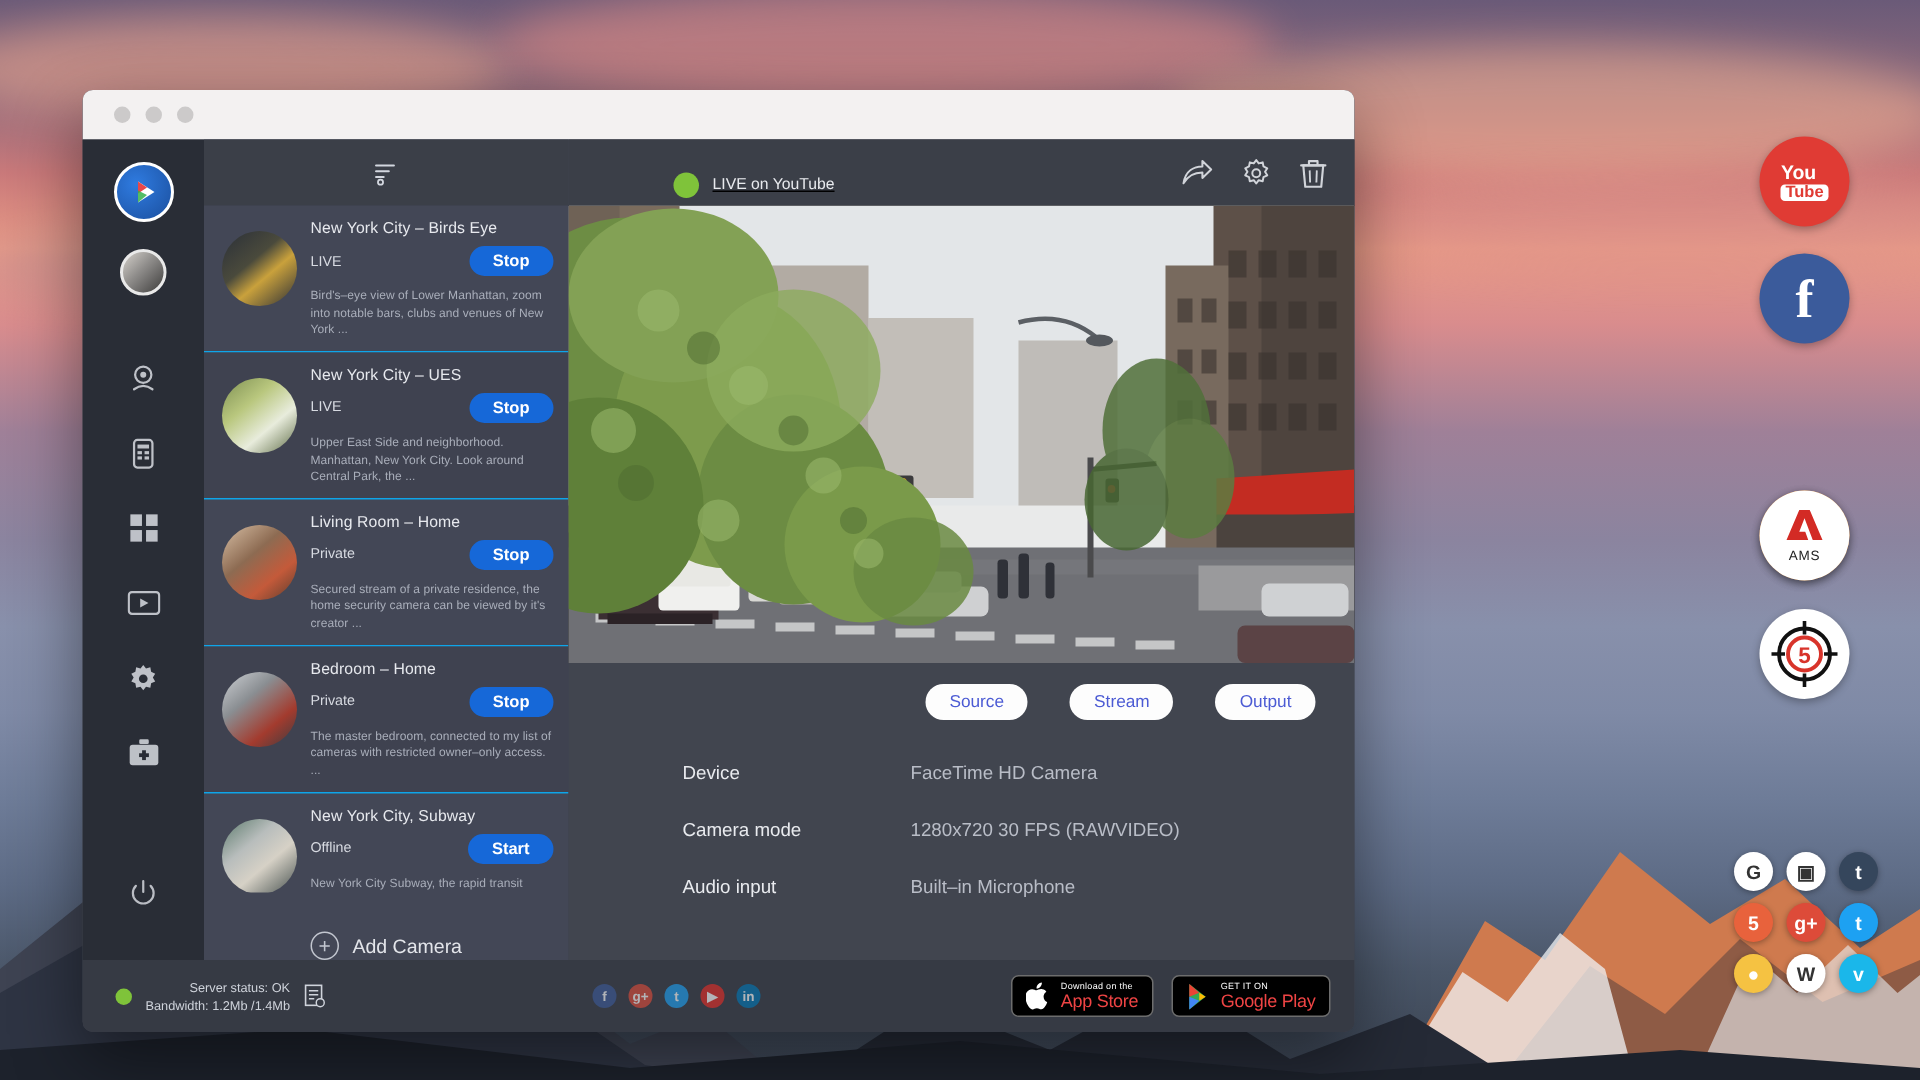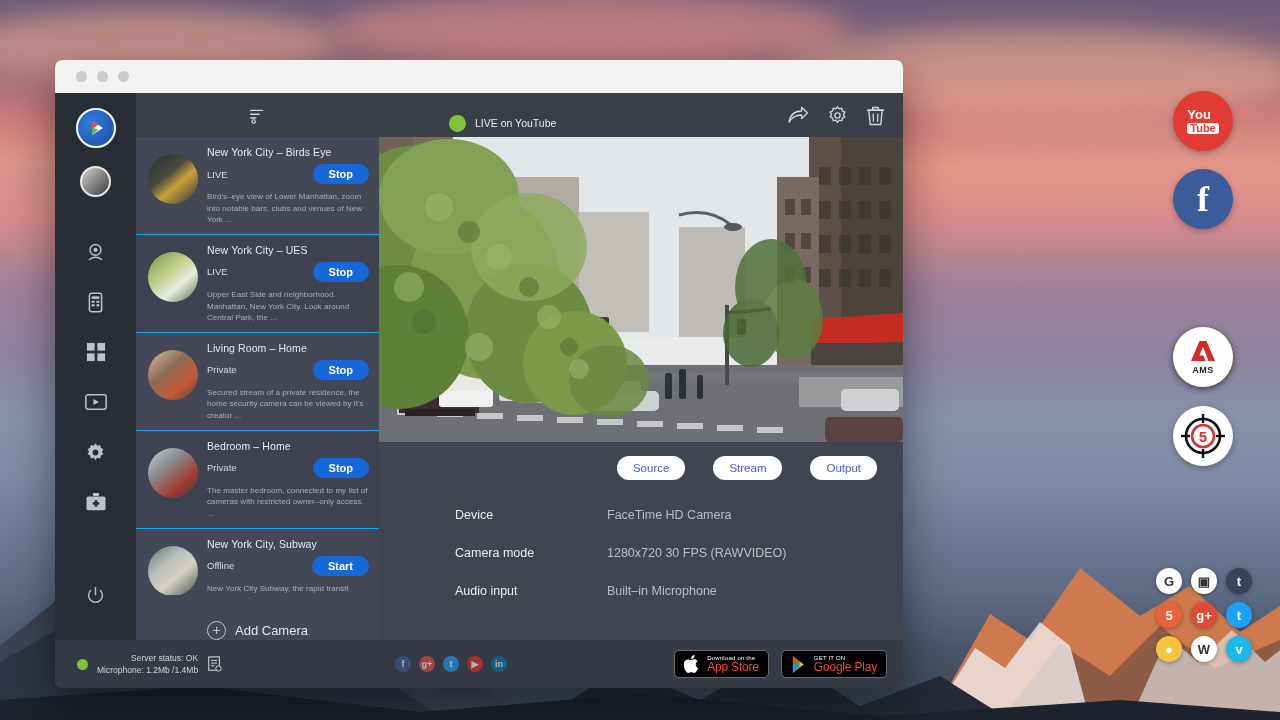--- a/index.html
+++ b/index.html
@@ -110,21 +110,21 @@
     color: #c2c6cf; font-size: 14px; line-height: 16px; text-align: center;
   }
   #add-camera-label { color: #e3e5ea; font-size: 13px; }
 
   
   #main-col { flex: 1; display: flex; flex-direction: column; min-width: 0; background: #41454f; }
   #main-header {
     height: 44px; flex: 0 0 44px; background: #3b3f48;
     display: flex; align-items: center; padding: 0 18px 0 10px;
   }
-  #live-badge { display: flex; align-items: center; gap: 9px; margin: 16px auto 0 60px; }
+  #live-badge { display: flex; align-items: center; gap: 9px; margin: 16px auto 0 60px; text-decoration: underline; }
   .live-dot { width: 17px; height: 17px; border-radius: 50%; background: #7fc33a; }
   #live-label { color: #e8eaee; font-size: 10.5px; }
   #header-actions { display: flex; align-items: center; gap: 18px; }
   .hdr-icon { opacity: .9; cursor: pointer; }
 
   
   #video-wrap { height: 305px; flex: 0 0 305px; position: relative; overflow: hidden; background: #2b2b2b; }
   #video-scene { position: absolute; inset: 0; }
 
   
@@ -516,21 +516,21 @@
             </div>
           </div>
       </div>
     </div>
 
     <div id="footer">
       <div id="status-area">
         <div class="status-dot"></div>
         <div id="status-text">
           <div>Server status: OK</div>
-          <div>Microphone: 1.2Mb /1.4Mb</div>
+          <div>Bandwidth: 1.2Mb /1.4Mb</div>
         </div>
         <svg width="15" height="16" viewBox="0 0 16 18">
           <rect x="1.5" y="1" width="12" height="15" fill="none" stroke="#cfd3db" stroke-width="1.2"></rect>
           <line x1="4" y1="5" x2="11" y2="5" stroke="#cfd3db" stroke-width="1.1"></line>
           <line x1="4" y1="8" x2="11" y2="8" stroke="#cfd3db" stroke-width="1.1"></line>
           <line x1="4" y1="11" x2="8" y2="11" stroke="#cfd3db" stroke-width="1.1"></line>
           <circle cx="12.5" cy="14" r="3" fill="#363a44" stroke="#cfd3db" stroke-width="1.1"></circle>
         </svg>
       </div>
       <div id="footer-social">
@@ -580,21 +580,21 @@
     <div class="dock-icon" style="left:1173px; top:327px; width:60px; height:60px; background:#f08a1b; top:327px;">
       <svg width="40" height="40" viewBox="0 0 40 40">
         <path d="M6 22 L26 6 L19 18 L34 14 L14 34 L21 22 Z" fill="#ffffff"></path>
       </svg>
     </div>
     <div class="dock-icon" style="left:1173px; top:327px; width:60px; height:60px; background:#ffffff;">
       <div style="text-align:center;">
         <svg width="26" height="22" viewBox="0 0 26 22">
           <path d="M9.5 1 L16.5 1 L25 21 L18.5 21 L13 6.5 L9.5 15.5 L13.5 15.5 L15.5 21 L1 21 Z" fill="#d32b25"></path>
         </svg>
-        <div style="font-size:9px; font-weight:bold; color:#222; letter-spacing:.5px; margin-top:-1px;">AMS</div>
+        <div style="font-size:9px; font-weight:normal; color:#222; letter-spacing:.5px; margin-top:-1px;">AMS</div>
       </div>
     </div>
     <div class="dock-icon" style="left:1173px; top:406px; width:60px; height:60px; background:#ffffff;">
       <svg width="50" height="50" viewBox="0 0 50 50">
         <circle cx="25" cy="25" r="17" fill="none" stroke="#111" stroke-width="2.6"></circle>
         <circle cx="25" cy="25" r="11" fill="none" stroke="#d8342b" stroke-width="2.6"></circle>
         <line x1="25" y1="3" x2="25" y2="12" stroke="#111" stroke-width="2.4"></line>
         <line x1="25" y1="38" x2="25" y2="47" stroke="#111" stroke-width="2.4"></line>
         <line x1="3" y1="25" x2="12" y2="25" stroke="#111" stroke-width="2.4"></line>
         <line x1="38" y1="25" x2="47" y2="25" stroke="#111" stroke-width="2.4"></line>

